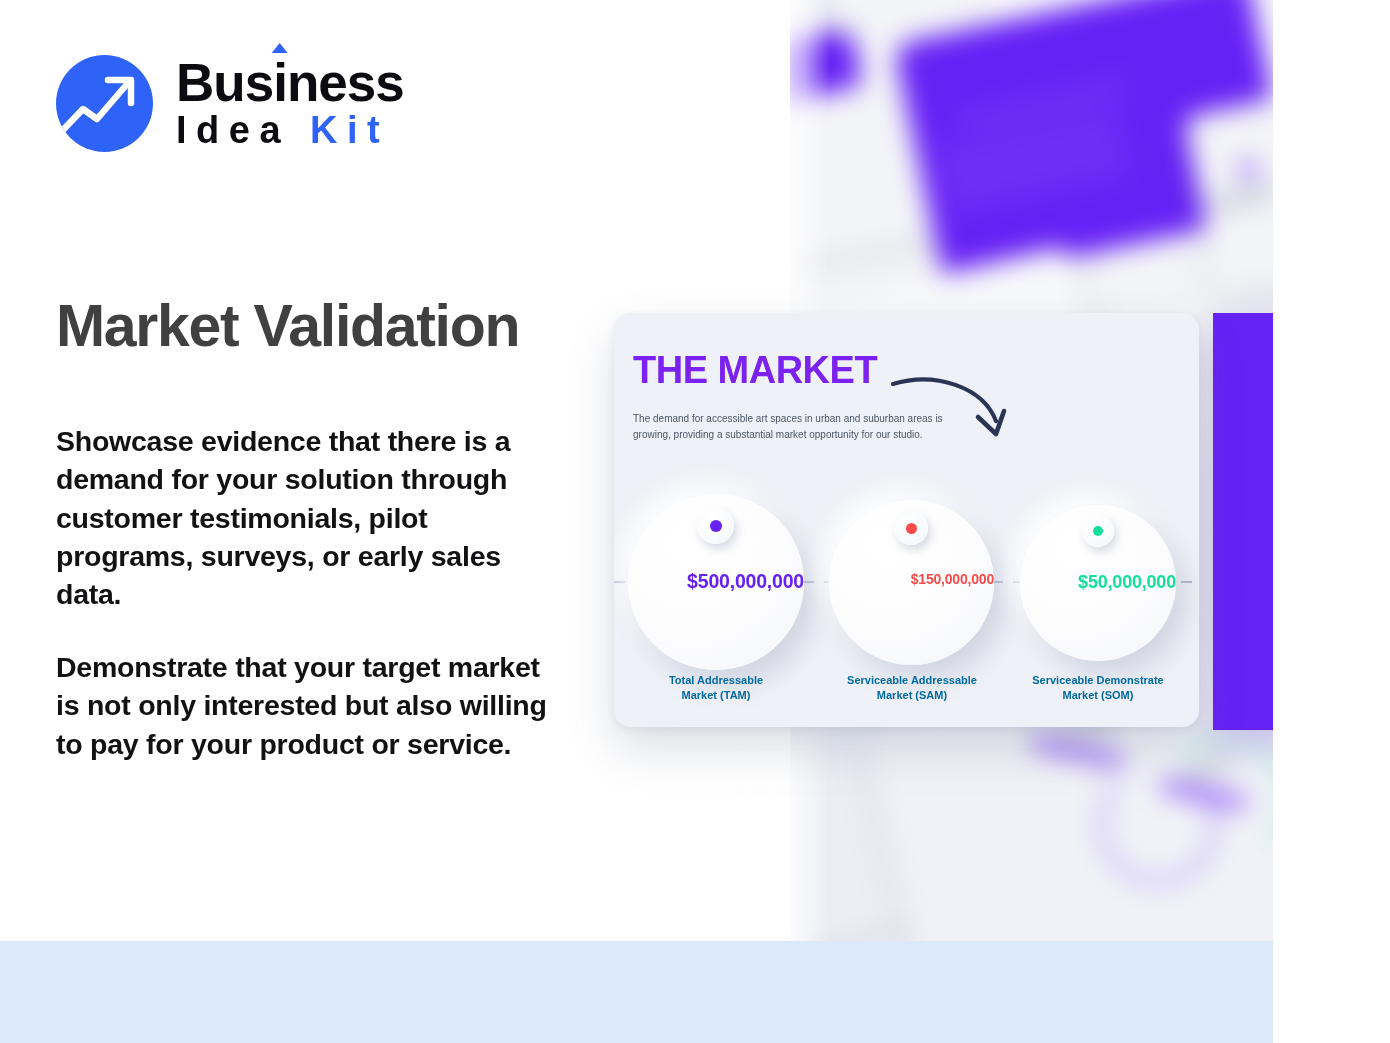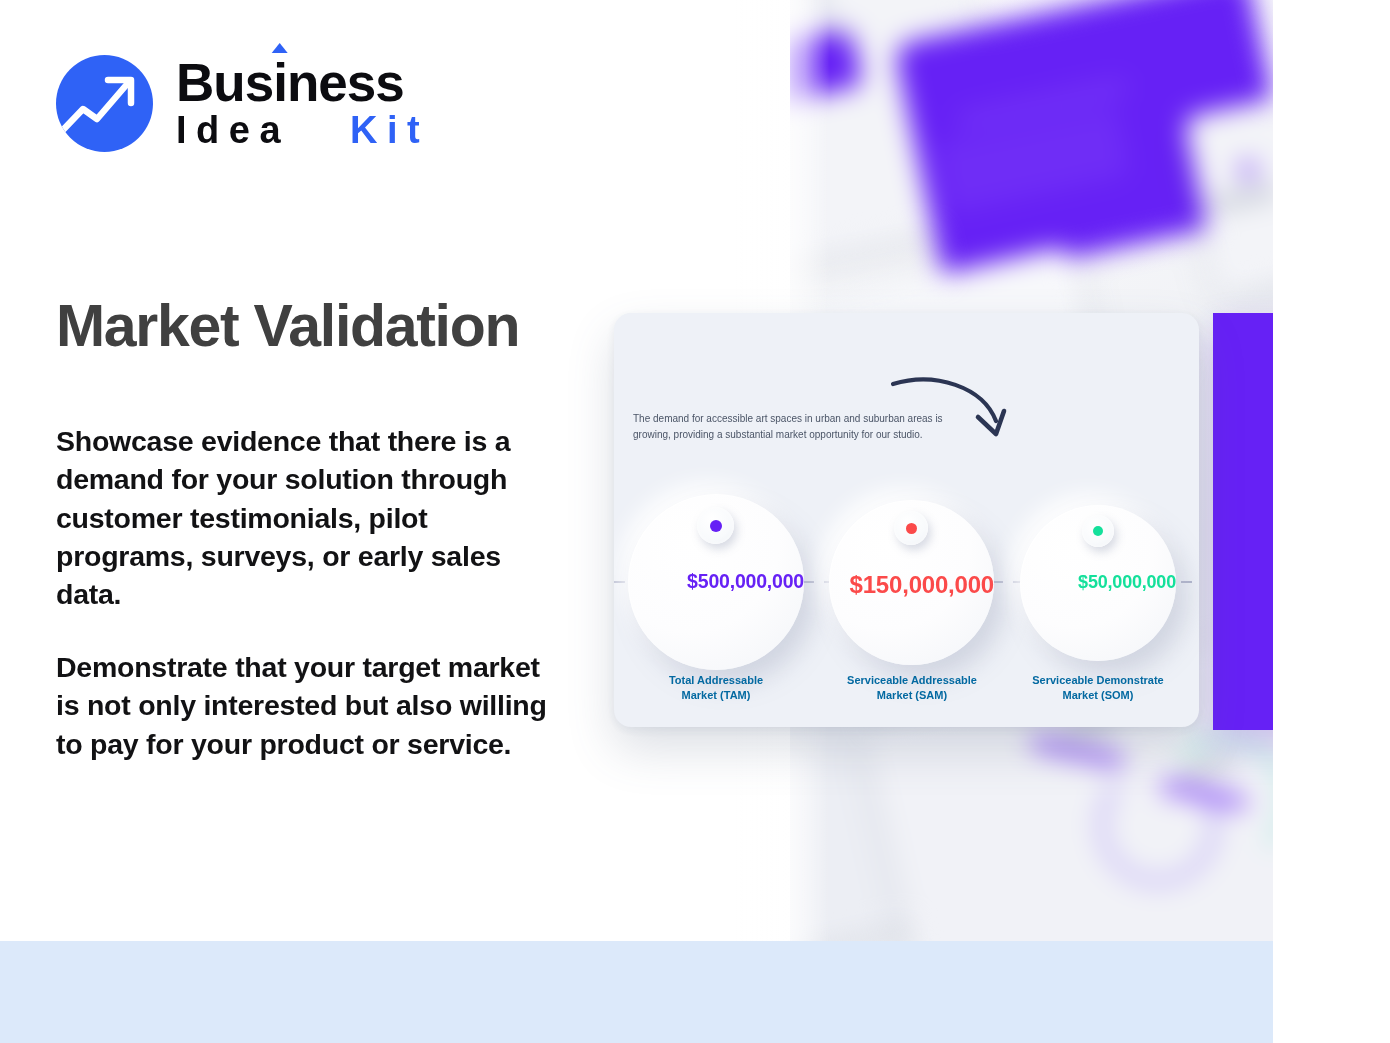--- a/index.html
+++ b/index.html
@@ -46,21 +46,21 @@
   .logo-mark svg { position:absolute; left:0; top:0; }
   .logo-text { margin-left:23px; }
   .logo-line1 {
     font-size:53px; font-weight:bold; color:#0c0c10; letter-spacing:-1px;
     line-height:1.02; white-space:nowrap;
   }
   .logo-line2 {
     font-size:38px; font-weight:bold; color:#0c0c10; letter-spacing:9.5px;
     line-height:1.05; white-space:nowrap; margin-top:1px;
   }
-  .logo-line2 .kit { color:#2f62f6;margin-left:40px; }
+  .logo-line2 .kit { color:#2f62f6; }
   .caret { position:relative; display:inline-block; }
   .caret::after {
     content:""; position:absolute; left:50%; transform:translateX(-52%) ;
     top:-13px; width:0; height:0;
     border-left:8px solid transparent; border-right:8px solid transparent;
     border-bottom:10px solid #2f62f6;
   }
 
   
   .headline {
@@ -210,20 +210,21 @@
     <h1 class="headline">Market Validation</h1>
 
     <p class="para p2">Demonstrate that your target market is not only interested but also willing to pay for your product or service.</p>
     <p class="para p1">Showcase evidence that there is a demand for your solution through customer testimonials, pilot programs, surveys, or early sales data.</p>
   </div>
 
   <div class="purple-block"></div>
 
   <div class="market-card">
 
+    <div class="card-title">THE MARKET</div>
     <div class="card-sub">The demand for accessible art spaces in urban and suburban areas is growing, providing a substantial market opportunity for our studio.</div>
 
     <svg class="arrow-svg" width="140" height="85" viewBox="0 0 140 85">
       <path d="M4 19 C46 6 94 22 107 56" fill="none" stroke="#2b3553" stroke-width="4.2" stroke-linecap="round"></path>
       <path d="M89 52 L107 69 L115 46" fill="none" stroke="#2b3553" stroke-width="4.6" stroke-linecap="round" stroke-linejoin="round"></path>
     </svg>
 
     <div class="dash-line"></div>
 
     <div class="circles">
@@ -238,21 +239,21 @@
           <span>Total Addressable</span><br>
           <span>Market (TAM)</span>
         </div>
       </div>
 
       <div class="kpi">
         <div class="disc" style="left:215px;top:187px;width:165px;height:165px;"></div>
         <div class="knob" style="left:280px;top:198px;width:34px;height:34px;">
           <span class="dot" style="width:11px;height:11px;background:#fb4a4a;"></span>
         </div>
-        <div class="amount" style="left:215px;top:258px;width:165px;font-size:24px;color:#fb4a4a;">$150,000,000</div>
+        <div class="amount" style="left:215px;top:258px;width:165px;font-size:14px;color:#fb4a4a;">$150,000,000</div>
         <div class="kpi-label" style="left:197px;top:360px;width:202px;">
           <span>Serviceable Addressable</span><br>
           <span>Market (SAM)</span>
         </div>
       </div>
 
       <div class="kpi">
         <div class="disc" style="left:406px;top:192px;width:156px;height:156px;"></div>
         <div class="knob" style="left:468px;top:202px;width:32px;height:32px;">
           <span class="dot" style="width:10px;height:10px;background:#14e09b;"></span>

